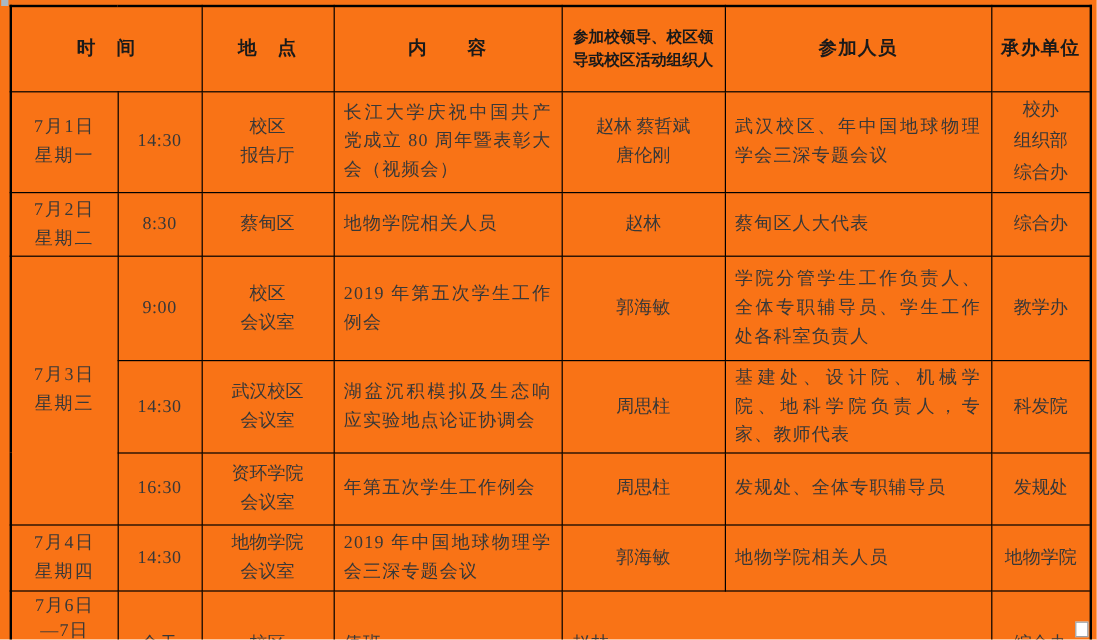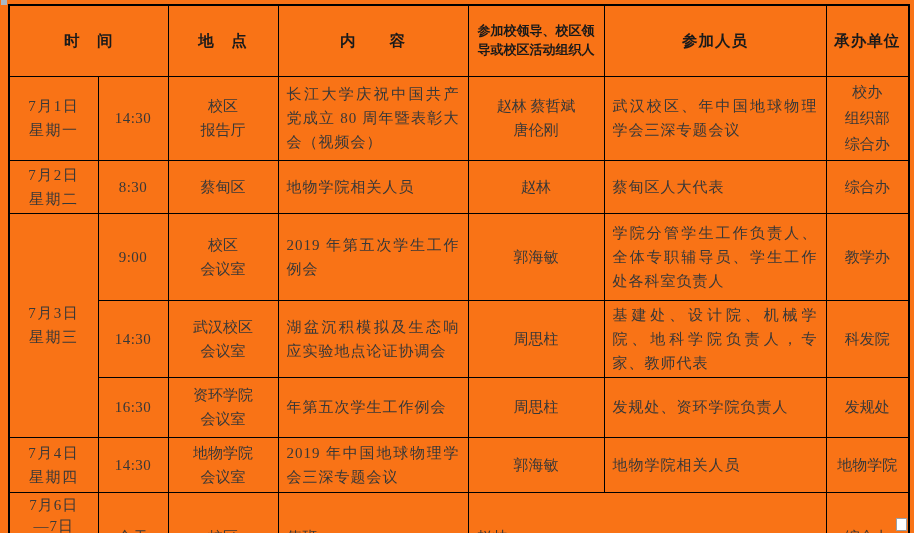--- a/index.html
+++ b/index.html
@@ -152,21 +152,21 @@
         <td>周思柱</td>
         <td class="just">基建处、设计院、机械学院、地科学院负责人，专家、教师代表</td>
         <td class="c-org">科发院</td>
       </tr>
       <tr class="r4">
         <td class="c-time">16:30</td>
         <td>资环学院
 会议室</td>
         <td class="just">年第五次学生工作例会</td>
         <td>周思柱</td>
-        <td class="just">发规处、资环学院负责人</td>
+        <td class="just">发规处、全体专职辅导员</td>
         <td class="c-org">发规处</td>
       </tr>
       <tr class="r5">
         <td class="c-date">7月4日
 星期四</td>
         <td class="c-time">14:30</td>
         <td>地物学院
 会议室</td>
         <td class="just">2019 年中国地球物理学会三深专题会议</td>
         <td>郭海敏</td>

